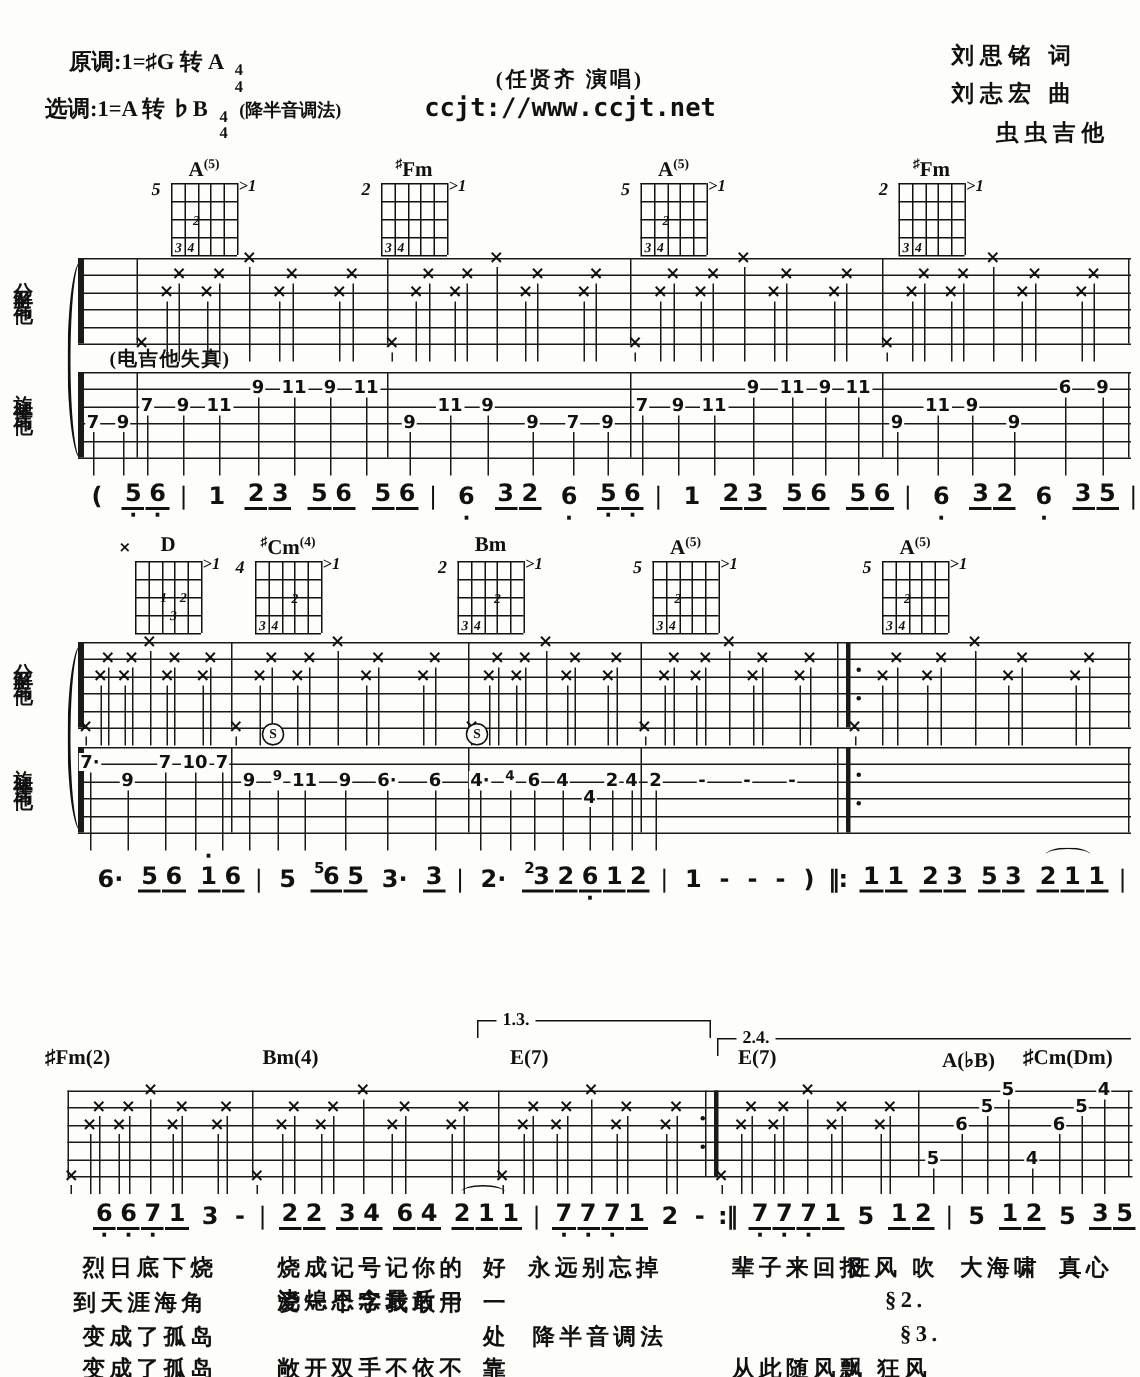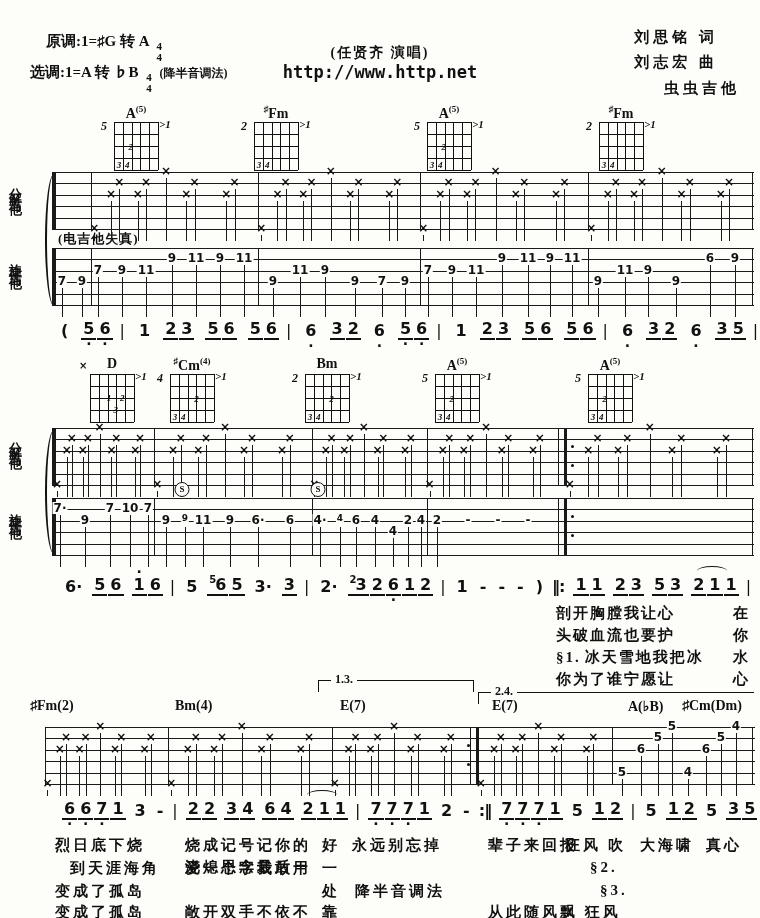--- a/index.html
+++ b/index.html
@@ -79,21 +79,21 @@
   .volta{position:absolute;height:11px;border-top:1.5px solid #111;border-left:1.5px solid #111}
   .volta.closed{border-right:1.5px solid #111}
   .volta span{position:absolute;left:12px;top:-9px;background:#fdfdfa;padding:0 4px;
               font:700 12px "Liberation Serif",serif}
 </style>
 </head>
 <body>
 
 <div id="score">
   <div class="subtitle">(任贤齐 演唱)</div>
-  <div class="url">http://www.http.net</div>
+  <div class="url">ccjt://www.ccjt.net</div>
   <div class="keyline k1">
     <span>原调:1=♯G 转 A</span>
     <span class="frac">
         <i>4</i>
         <i>4</i>
       </span>
   </div>
   <div class="keyline k2">
     <span>选调:1=A 转 ♭B</span>
     <span class="frac">
@@ -102,21 +102,21 @@
       </span>
     <span class="note-small">(降半音调法)</span>
   </div>
   <div class="credit c0">刘思铭 词</div>
   <div class="credit c1">刘志宏 曲</div>
   <div class="credit c2">虫虫吉他</div>
 <div class="vlabel" style="left: 6px; top: 178px;">分解吉他</div>
     <div class="vlabel" style="left: 6px; top: 252px;">旋律吉他</div>
     <div class="vlabel" style="left: 6px; top: 432px;">分解吉他</div>
     <div class="vlabel" style="left: 6px; top: 502px;">旋律吉他</div>
-    <div class="dlabel" style="left: 58px; top: 230px;">(电吉他失真)</div>
+    <div class="dlabel" style="left: 73px; top: 230px;">(电吉他失真)</div>
     <div class="brace" style="left: 45px; top: 174px; height: 132px;"></div>
     <div class="brace" style="left: 45px; top: 430px; height: 124px;"></div>
     <div class="staff" style="left: 52px; top: 172px; width: 702px; height: 57px;">
       <div class="sline" style="top: 0px;"></div>
       <div class="sline" style="top: 11.4px;"></div>
       <div class="sline" style="top: 22.8px;"></div>
       <div class="sline" style="top: 34.2px;"></div>
       <div class="sline" style="top: 45.6px;"></div>
       <div class="sline" style="top: 57px;"></div>
       <div class="sbar" style="left: 0px; width: 4px;"></div>
@@ -871,48 +871,30 @@
       <span class="tk u" style="margin-left: 7px;">1</span>
       <span class="tk u g">2</span>
       <span class="tk bar">|</span>
       <span class="tk " style="margin-left: 7px;">5</span>
       <span class="tk u" style="margin-left: 7px;">1</span>
       <span class="tk u g">2</span>
       <span class="tk " style="margin-left: 7px;">5</span>
       <span class="tk u" style="margin-left: 7px;">3</span>
       <span class="tk u g">5</span>
     </div>
-    <div class="mlyrbox" style="left: 556px; top: 604px; width: 194px;">
-      <div class="mline" style="height: 22px;">
-        <span>剖开胸膛我让心</span>
-        <span>在</span>
-      </div>
-      <div class="mline" style="height: 22px;">
-        <span>头破血流也要护</span>
-        <span>你</span>
-      </div>
-      <div class="mline" style="height: 22px;">
-        <span><i class="lead" style="font-style: normal;">§1.</i>冰天雪地我把冰</span>
-        <span>水</span>
-      </div>
-      <div class="mline" style="height: 22px;">
-        <span>你为了谁宁愿让</span>
-        <span>心</span>
-      </div>
-    </div>
     <div class="lyr" style="left: 55px; top: 836px;">烈日底下烧</div>
     <div class="lyr" style="left: 185px; top: 836px;">烧成记号记你的</div>
     <div class="lyr" style="left: 322px; top: 836px;">好</div>
     <div class="lyr" style="left: 352px; top: 836px;">永远别忘掉</div>
     <div class="lyr" style="left: 488px; top: 836px;">辈子来回报</div>
     <div class="lyr" style="left: 565px; top: 836px;">狂风</div>
     <div class="lyr" style="left: 608px; top: 836px;">吹</div>
     <div class="lyr" style="left: 640px; top: 836px;">大海啸</div>
     <div class="lyr" style="left: 706px; top: 836px;">真心</div>
-    <div class="lyr" style="left: 70px; top: 859px;">到天涯海角</div>
+    <div class="lyr" style="left: 49px; top: 859px;">到天涯海角</div>
     <div class="lyr" style="left: 185px; top: 859px;">爱一个字我敢用</div>
     <div class="lyr" style="left: 322px; top: 859px;">一</div>
     <div class="lyr" style="left: 590px; top: 859px;">§2.</div>
     <div class="lyr" style="left: 55px; top: 882px;">变成了孤岛</div>
     <div class="lyr" style="left: 185px; top: 858px;">浇熄思念最后一</div>
     <div class="lyr" style="left: 322px; top: 882px;">处</div>
     <div class="lyr" style="left: 355px; top: 882px;">降半音调法</div>
     <div class="lyr" style="left: 600px; top: 882px;">§3.</div>
     <div class="lyr" style="left: 55px; top: 903px;">变成了孤岛</div>
     <div class="lyr" style="left: 185px; top: 903px;">敞开双手不依不</div>

